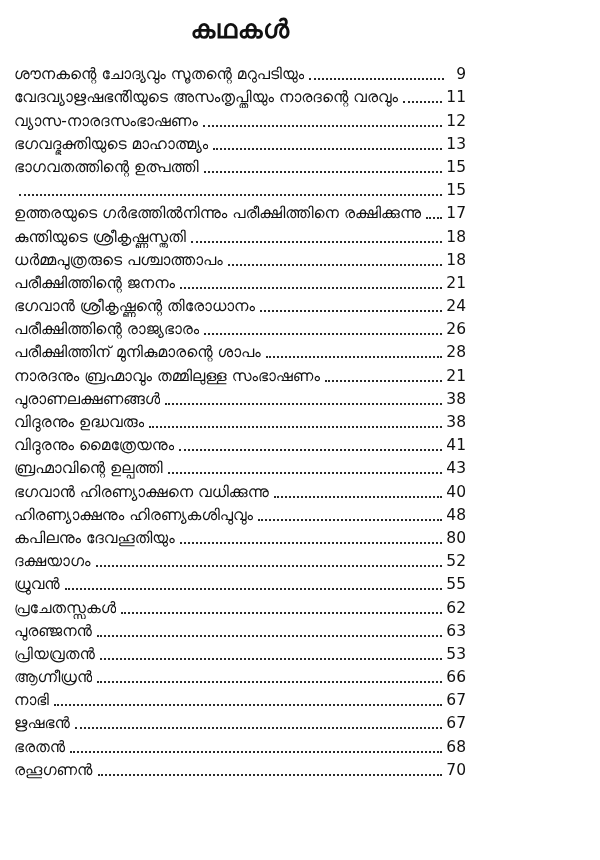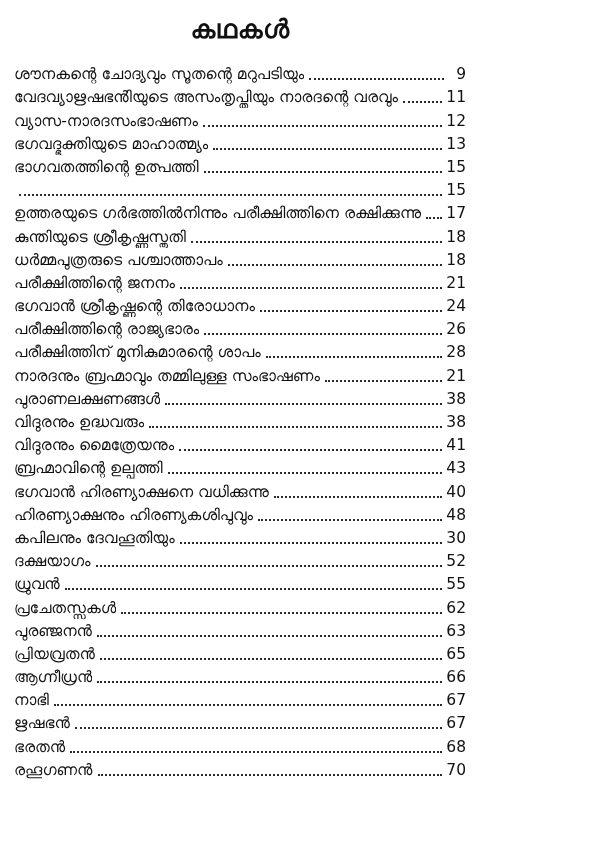--- a/index.html
+++ b/index.html
@@ -158,21 +158,21 @@
         <span class="pagenum">40</span>
       </div>
       <div class="row">
         <span class="label">ഹിരണ്യാക്ഷനും ഹിരണ്യകശിപുവും</span>
         <span class="dots"></span>
         <span class="pagenum">48</span>
       </div>
       <div class="row">
         <span class="label">കപിലനും ദേവഹൂതിയും</span>
         <span class="dots"></span>
-        <span class="pagenum">30</span>
+        <span class="pagenum">80</span>
       </div>
       <div class="row">
         <span class="label">ദക്ഷയാഗം</span>
         <span class="dots"></span>
         <span class="pagenum">52</span>
       </div>
       <div class="row">
         <span class="label">ധ്രുവൻ</span>
         <span class="dots"></span>
         <span class="pagenum">55</span>
@@ -183,21 +183,21 @@
         <span class="pagenum">62</span>
       </div>
       <div class="row">
         <span class="label">പുരഞ്ജനൻ</span>
         <span class="dots"></span>
         <span class="pagenum">63</span>
       </div>
       <div class="row">
         <span class="label">പ്രിയവ്രതൻ</span>
         <span class="dots"></span>
-        <span class="pagenum">65</span>
+        <span class="pagenum">53</span>
       </div>
       <div class="row">
         <span class="label">ആഗ്നീധ്രൻ</span>
         <span class="dots"></span>
         <span class="pagenum">66</span>
       </div>
       <div class="row">
         <span class="label">നാഭി</span>
         <span class="dots"></span>
         <span class="pagenum">67</span>

